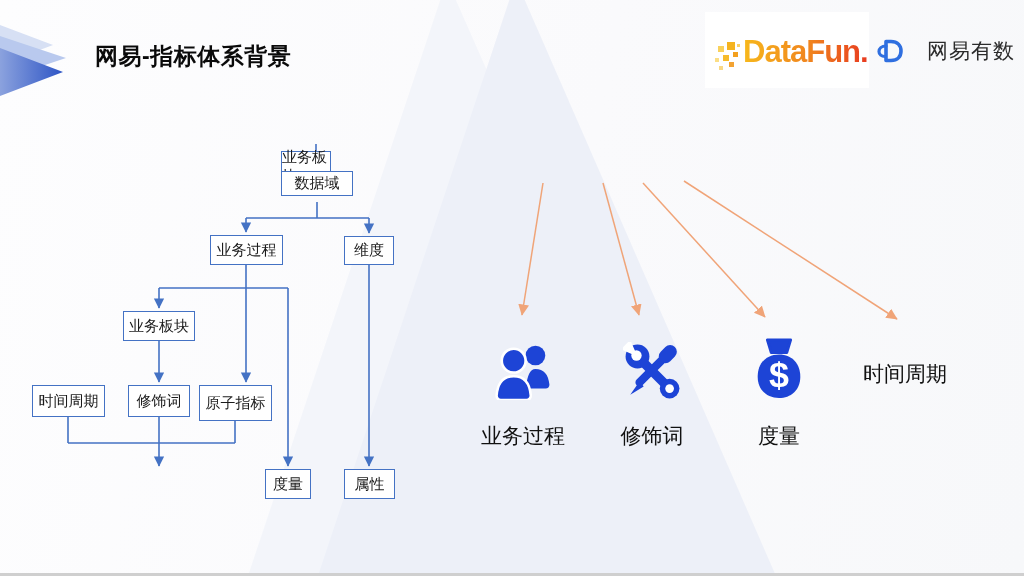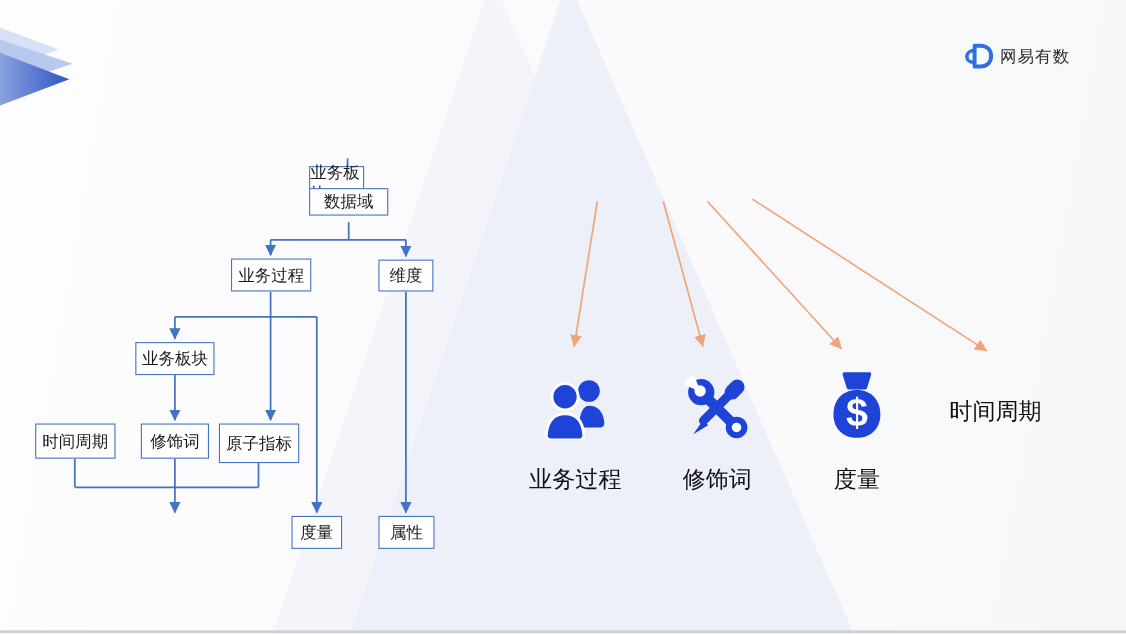--- a/index.html
+++ b/index.html
@@ -20,21 +20,21 @@
   }
   .datafun-card { position:absolute; left:705px; top:12px; width:164px; height:76px; background:#ffffff; }
   .df-pixels { position:absolute; left:6px; top:24px; width:32px; height:42px; }
   .df-pixels span { position:absolute; display:block; }
   .df-text {
     position:absolute; left:38px; top:22px; font-size:31px; font-weight:800; letter-spacing:-1px;
     background:linear-gradient(90deg,#F7B81C 0%,#F0821E 55%,#E83A20 100%);
     -webkit-background-clip:text; background-clip:text; color:transparent;
   }
   .youshu-logo { position:absolute; left:876px; top:36px; height:30px; display:flex; align-items:center; }
-  .youshu-text { font-size:15px; color:#2b2b2b; letter-spacing:1px; margin-left:5px; }
+  .youshu-text { font-size:21px; color:#2b2b2b; letter-spacing:1px; margin-left:23px; }
 
   
   .fnode {
     position:absolute; border:1.5px solid #4472C4; background:#ffffff; color:#1a1a1a;
     display:flex; align-items:center; justify-content:center; font-size:15px; z-index:3;
   }
 
   
   .metric-text { position:absolute; left:537px; top:155px; font-size:21px; color:#141414; z-index:3; }
 
@@ -61,21 +61,35 @@
       <linearGradient id="chevGrad" x1="0" y1="0" x2="1" y2="0">
         <stop offset="0" stop-color="#8BA2DE"></stop>
           <stop offset="1" stop-color="#2E55C5"></stop>
       </linearGradient>
     </defs>
     <polygon points="0,25 53,45 0,65" fill="#d7e0f4"></polygon>
     <polygon points="0,36 66,58 0,80" fill="#b9c9ee"></polygon>
     <polygon points="0,48 63,72 0,96" fill="url(#chevGrad)"></polygon>
   </svg>
 
+  <div class="page-title">网易-指标体系背景</div>
 
+  <div class="datafun-card">
+    <div class="df-pixels">
+      <span style="left:16px;top:6px;width:8px;height:8px;background:#F5B31F;"></span>
+      <span style="left:7px;top:10px;width:6px;height:6px;background:#F8C93E;opacity:.85;"></span>
+      <span style="left:26px;top:8px;width:3px;height:3px;background:#FAD066;"></span>
+      <span style="left:22px;top:16px;width:5px;height:5px;background:#F3A01E;"></span>
+      <span style="left:12px;top:19px;width:6px;height:6px;background:#F6BB2B;"></span>
+      <span style="left:4px;top:22px;width:4px;height:4px;background:#FAD667;opacity:.8;"></span>
+      <span style="left:18px;top:26px;width:5px;height:5px;background:#F2991C;opacity:.9;"></span>
+      <span style="left:8px;top:30px;width:4px;height:4px;background:#F7C850;opacity:.7;"></span>
+    </div>
+    <div class="df-text">DataFun.</div>
+  </div>
 
   <div class="youshu-logo">
     <svg width="28" height="28" viewBox="0 0 28 28">
       <path d="M10 4.5 L15 4.5 C21.5 4.5 25 8.5 25 14 C25 19.5 21.5 23.5 15 23.5 L10 23.5 Z" fill="none" stroke="#2F6FE0" stroke-width="3.6" stroke-linejoin="round"></path>
       <path d="M10 9 C5.5 9 3 11.5 3 14.5 C3 17.5 5.5 19.5 9 19.5" fill="none" stroke="#2F6FE0" stroke-width="3.2" stroke-linecap="round"></path>
     </svg>
     <span class="youshu-text">网易有数</span>
   </div>
 
   <svg class="connector-layer" width="1024" height="576" viewBox="0 0 1024 576">

